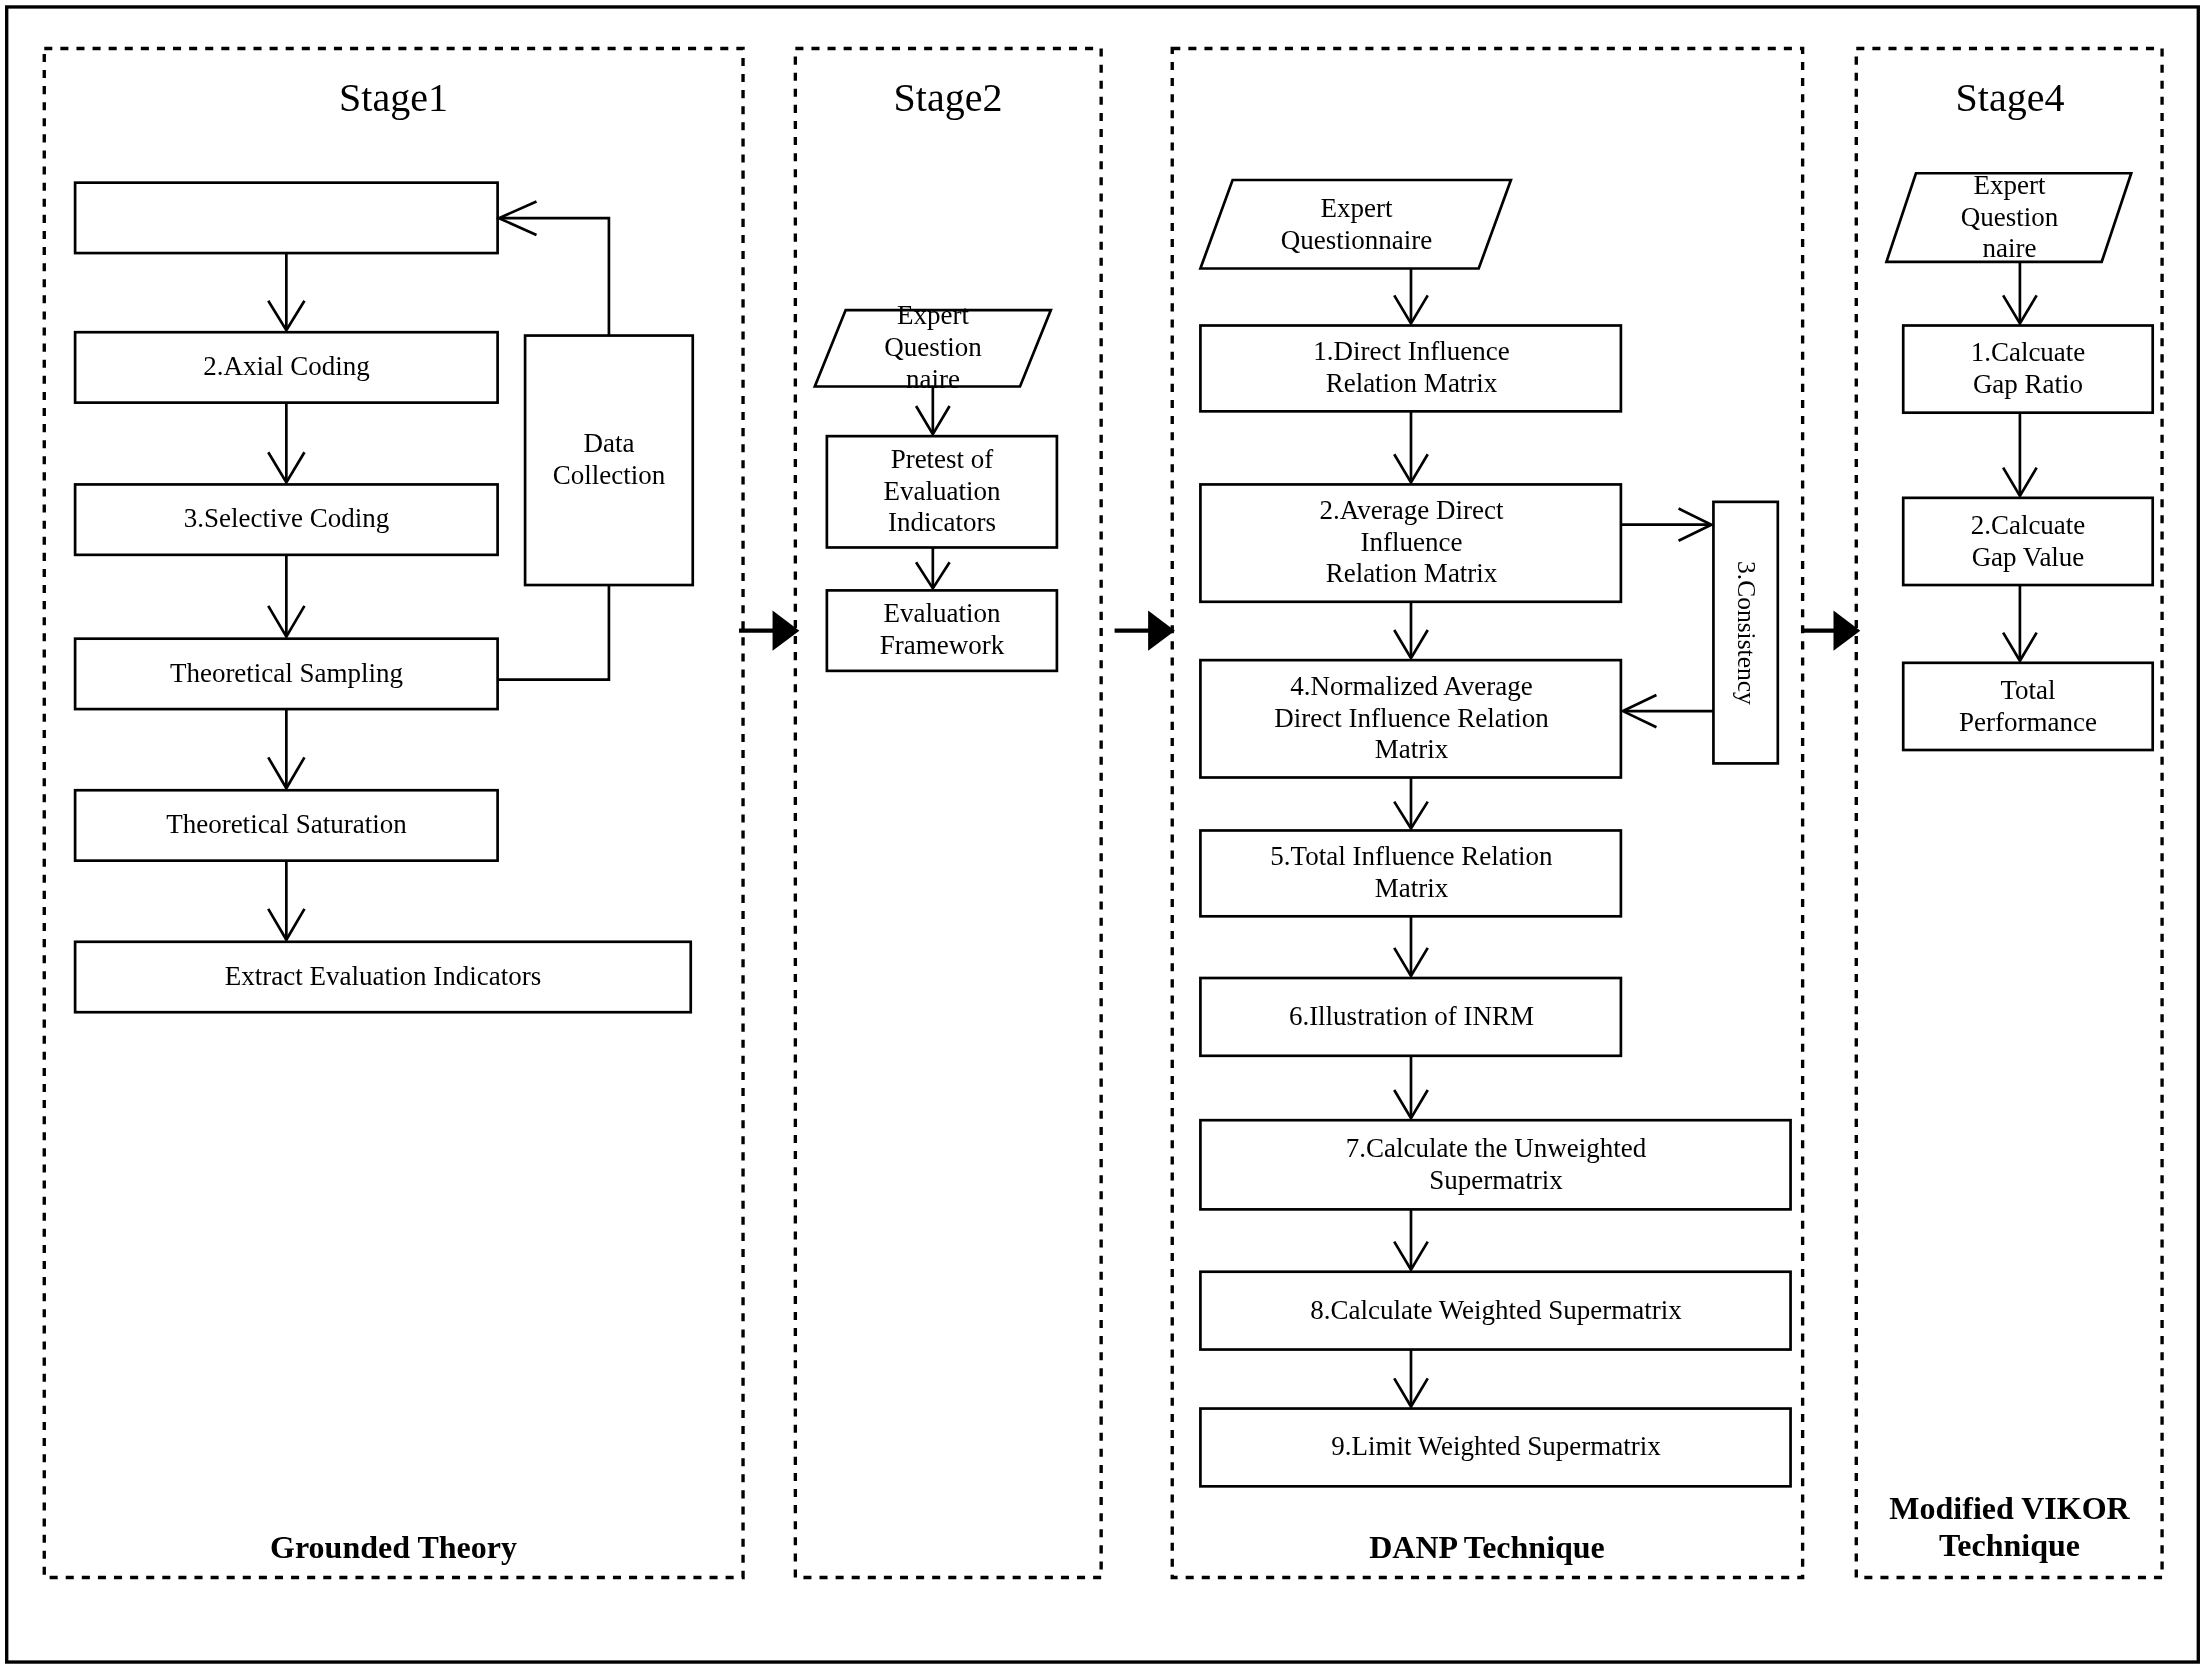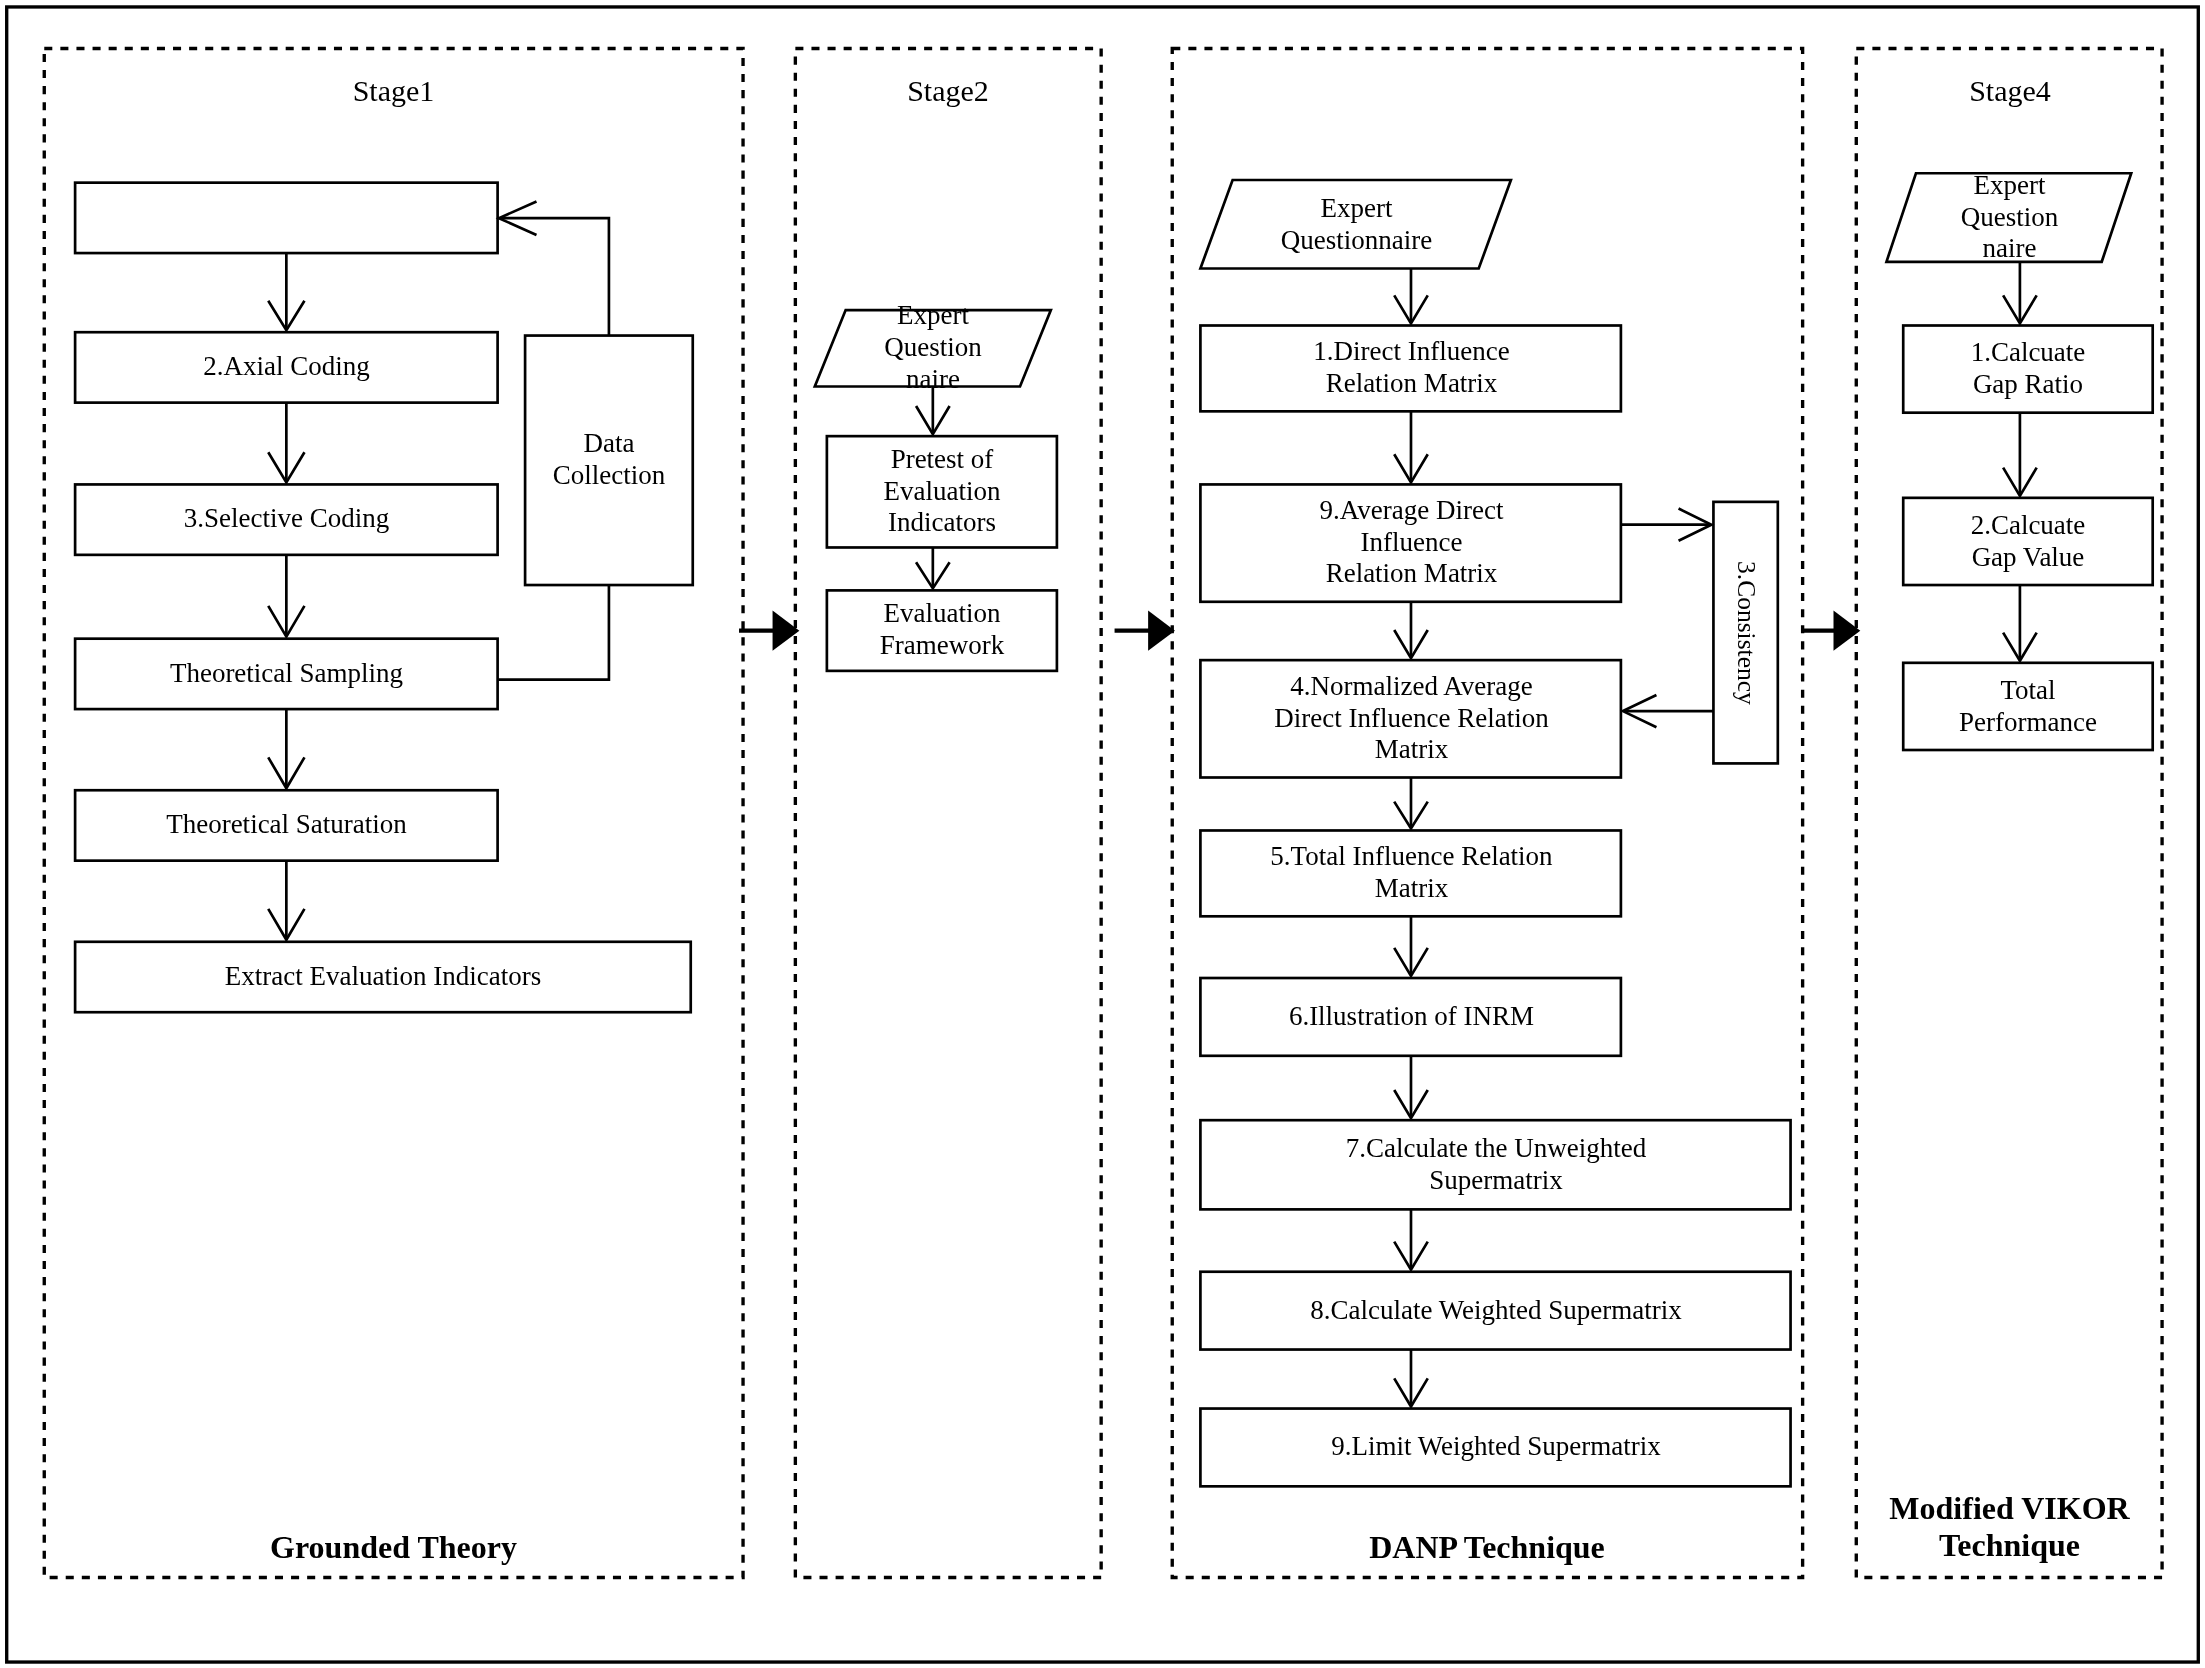--- a/index.html
+++ b/index.html
@@ -7,21 +7,21 @@
   #root{position:relative;width:2205px;height:1669px;overflow:hidden;background:#fff;}
   svg.layer{position:absolute;left:0;top:0;width:2205px;height:1669px;}
   .node-label{
     position:absolute;display:flex;align-items:center;justify-content:center;
     text-align:center;color:#000;line-height:1.18;
     font-family:"Liberation Serif",serif;font-size:27px;
     pointer-events:none;white-space:pre-line;
   }
   .stage-title{
     position:absolute;text-align:center;color:#000;
-    font-family:"Liberation Serif",serif;font-size:30px;
+    font-family:"Liberation Serif",serif;font-size:40px;
   }
   .stage-foot{
     position:absolute;text-align:center;color:#000;font-weight:bold;
     font-family:"Liberation Serif",serif;font-size:32px;line-height:1.15;
   }
   .vert-label{
     position:absolute;color:#000;font-family:"Liberation Serif",serif;font-size:25.5px;
     writing-mode:vertical-rl;text-orientation:mixed;
     display:flex;align-items:center;justify-content:center;
   }
@@ -202,21 +202,21 @@
   <div class="node-label" style="left:827px;top:436px;width:230px;height:111px;">Pretest of
 Evaluation
 Indicators</div>
   <div class="node-label" style="left:827px;top:590px;width:230px;height:80px;">Evaluation
 Framework</div>
 
   <div class="node-label" style="left:1201px;top:180px;width:311px;height:89px;">Expert
 Questionnaire</div>
   <div class="node-label" style="left:1201px;top:325px;width:421px;height:86px;">1.Direct Influence
 Relation Matrix</div>
-  <div class="node-label" style="left:1201px;top:484px;width:421px;height:117px;">9.Average Direct
+  <div class="node-label" style="left:1201px;top:484px;width:421px;height:117px;">2.Average Direct
 Influence
 Relation Matrix</div>
   <div class="vert-label" style="left:1714px;top:502px;width:64px;height:262px;">3.Consistency</div>
   <div class="node-label" style="left:1201px;top:660px;width:421px;height:117px;">4.Normalized Average
 Direct Influence Relation
 Matrix</div>
   <div class="node-label" style="left:1201px;top:830px;width:421px;height:86px;">5.Total Influence Relation
 Matrix</div>
   <div class="node-label" style="left:1201px;top:978px;width:421px;height:78px;">6.Illustration of INRM</div>
   <div class="node-label" style="left:1201px;top:1120px;width:590px;height:89px;">7.Calculate the Unweighted

